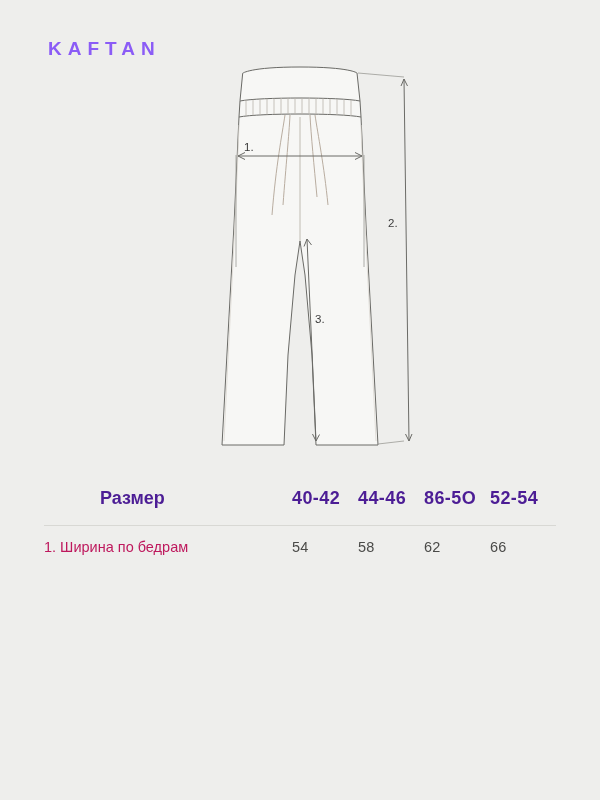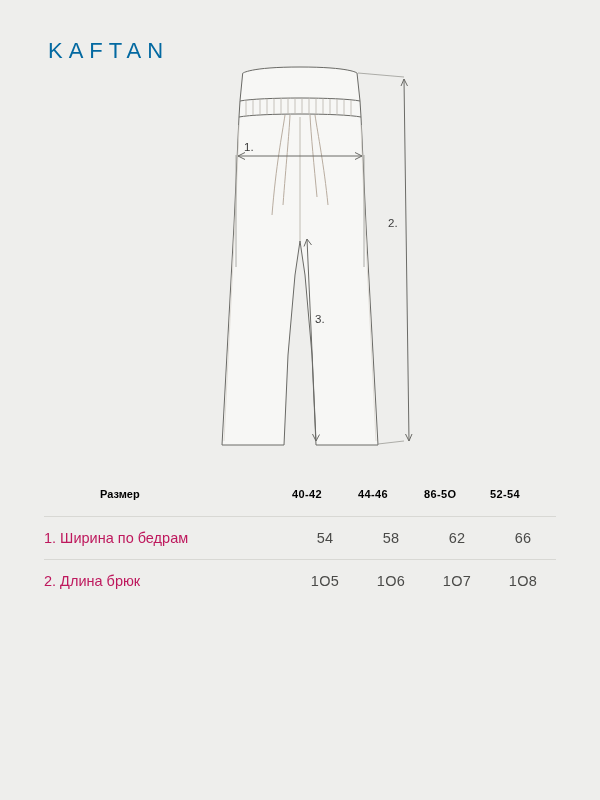--- a/index.html
+++ b/index.html
@@ -16,24 +16,24 @@
   }
   .page {
     position: relative;
     width: 600px;
     height: 800px;
   }
   .brand {
     position: absolute;
     left: 48px;
     top: 38px;
-    font-size: 22px;
+    font-size: 19px;
     letter-spacing: 6px;
-    color: #0369a1;
-    font-weight: 400;
+    color: #8b5cf6;
+    font-weight: 700;
   }
   .illustration {
     position: absolute;
     left: 0;
     top: 55px;
     width: 600px;
     height: 410px;
   }
   .table-wrap {
     position: absolute;
@@ -47,23 +47,23 @@
     font-size: 14.5px;
   }
   table.size-table th,
   table.size-table td {
     padding: 0;
     font-weight: 400;
     color: #be185d;
   }
   table.size-table thead th {
     font-weight: 700;
-    font-size: 11px;
+    font-size: 18px;
     padding-bottom: 16px;
-    color: #000000;
+    color: #4c1d95;
   }
   table.size-table thead th.label-col {
     text-align: left;
     padding-left: 56px;
   }
   table.size-table thead th.size-col {
     text-align: left;
     width: 66px;
     letter-spacing: 0.4px;
   }
@@ -73,21 +73,21 @@
   table.size-table tbody td {
     padding-top: 13px;
     padding-bottom: 13px;
     font-size: 14.5px;
   }
   table.size-table tbody td.row-label {
     text-align: left;
     white-space: nowrap;
   }
   table.size-table tbody td.value {
-    text-align: center;
+    text-align: left;
     letter-spacing: 0.3px;
     color: #4a4a48;
   }
 </style>
 </head>
 <body>
 
 <div class="page">
 
   <div class="brand">KAFTAN</div>
@@ -205,24 +205,17 @@
         </tr>
       </thead>
       <tbody>
         <tr>
           <td class="row-label">1. Ширина по бедрам</td>
           <td class="value">54</td>
           <td class="value">58</td>
           <td class="value">62</td>
           <td class="value">66</td>
         </tr>
-        <tr>
-          <td class="row-label">2. Длина брюк</td>
-          <td class="value">1O5</td>
-          <td class="value">1O6</td>
-          <td class="value">1O7</td>
-          <td class="value">1O8</td>
-        </tr>
       </tbody>
     </table>
   </div>
 
 </div>
 
 </body></html>

